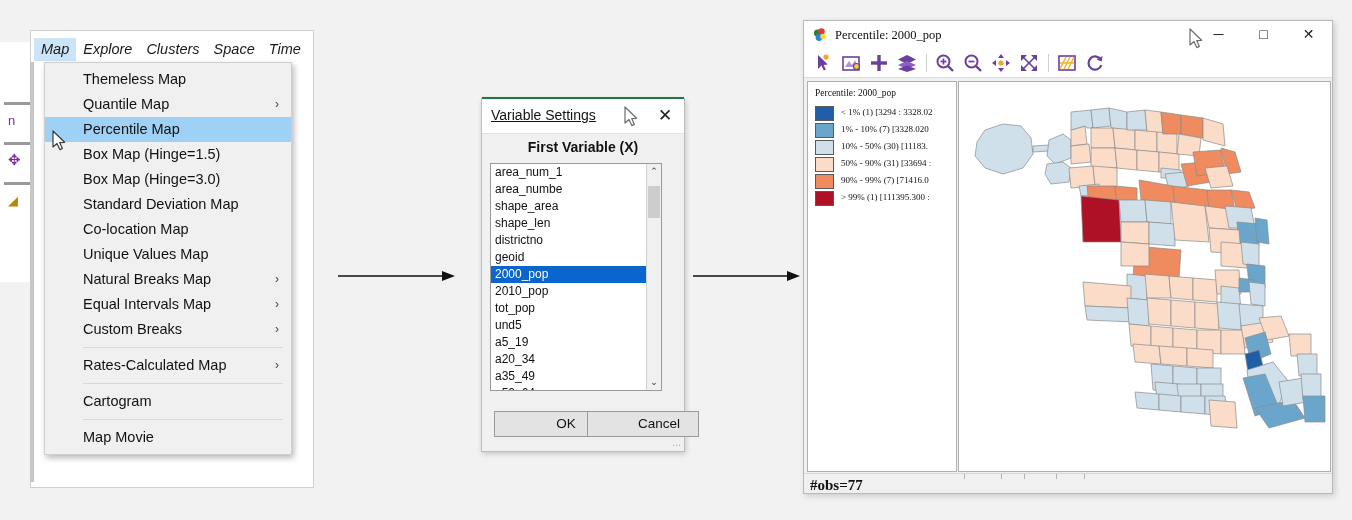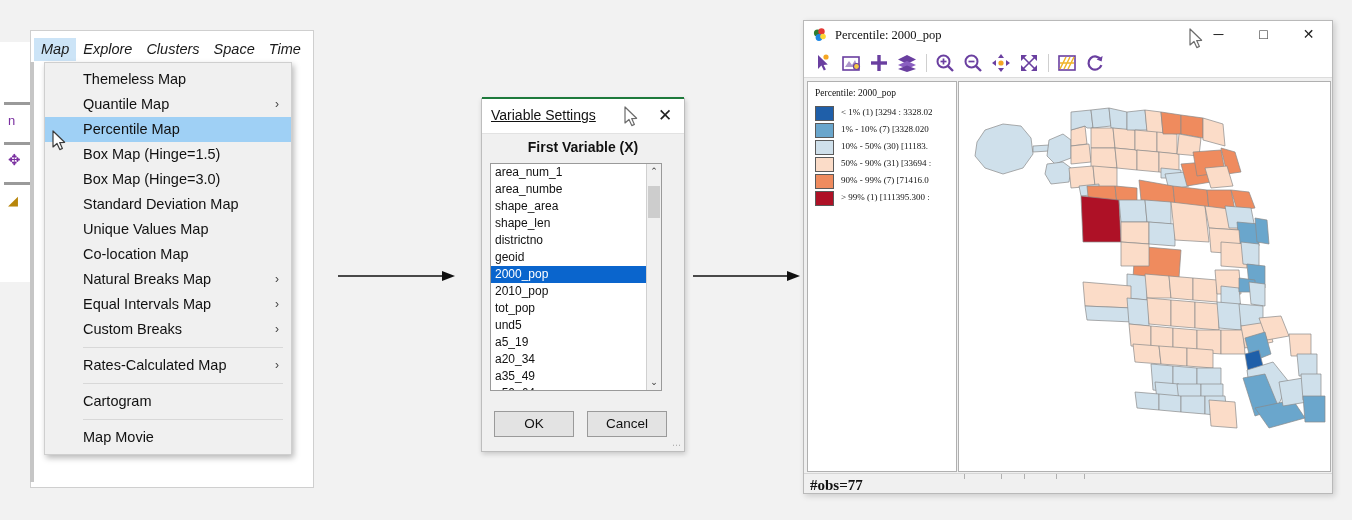--- a/index.html
+++ b/index.html
@@ -123,20 +123,21 @@
   #vs-scroll .up{top:0;}
   #vs-scroll .dn{bottom:0;}
   #vs-scroll .thumb{
     position:absolute;left:1px;top:22px;width:12px;height:32px;background:#cdcdcd;
   }
   .dbtn{
     position:absolute;top:312px;width:78px;height:24px;
     background:#e3e3e3;border:1px solid #9a9a9a;
     font-size:13.5px;color:#111;text-align:center;line-height:23px;
     cursor:default;
+    padding-left:32px;
   }
   #btn-ok{left:12px;}
   #btn-cancel{left:105px;}
   #vs-grip{position:absolute;right:3px;bottom:2px;font-size:9px;color:#9a9a9a;line-height:8px;}
 
   
   #mapwin{
     left:803px;top:20px;width:528px;height:472px;
     background:#f0f0f0;
     border:1px solid #b9b9b9;
@@ -220,24 +221,24 @@
   <div class="mi">
     <span>Box Map (Hinge=1.5)</span>
   </div>
   <div class="mi">
     <span>Box Map (Hinge=3.0)</span>
   </div>
   <div class="mi">
     <span>Standard Deviation Map</span>
   </div>
   <div class="mi">
+    <span>Co-location Map</span>
+  </div>
+  <div class="mi">
     <span>Unique Values Map</span>
-  </div>
-  <div class="mi">
-    <span>Co-location Map</span>
   </div>
   <div class="mi">
     <span>Natural Breaks Map</span>
     <span class="arrow">›</span>
   </div>
   <div class="mi">
     <span>Equal Intervals Map</span>
     <span class="arrow">›</span>
   </div>
   <div class="mi">

